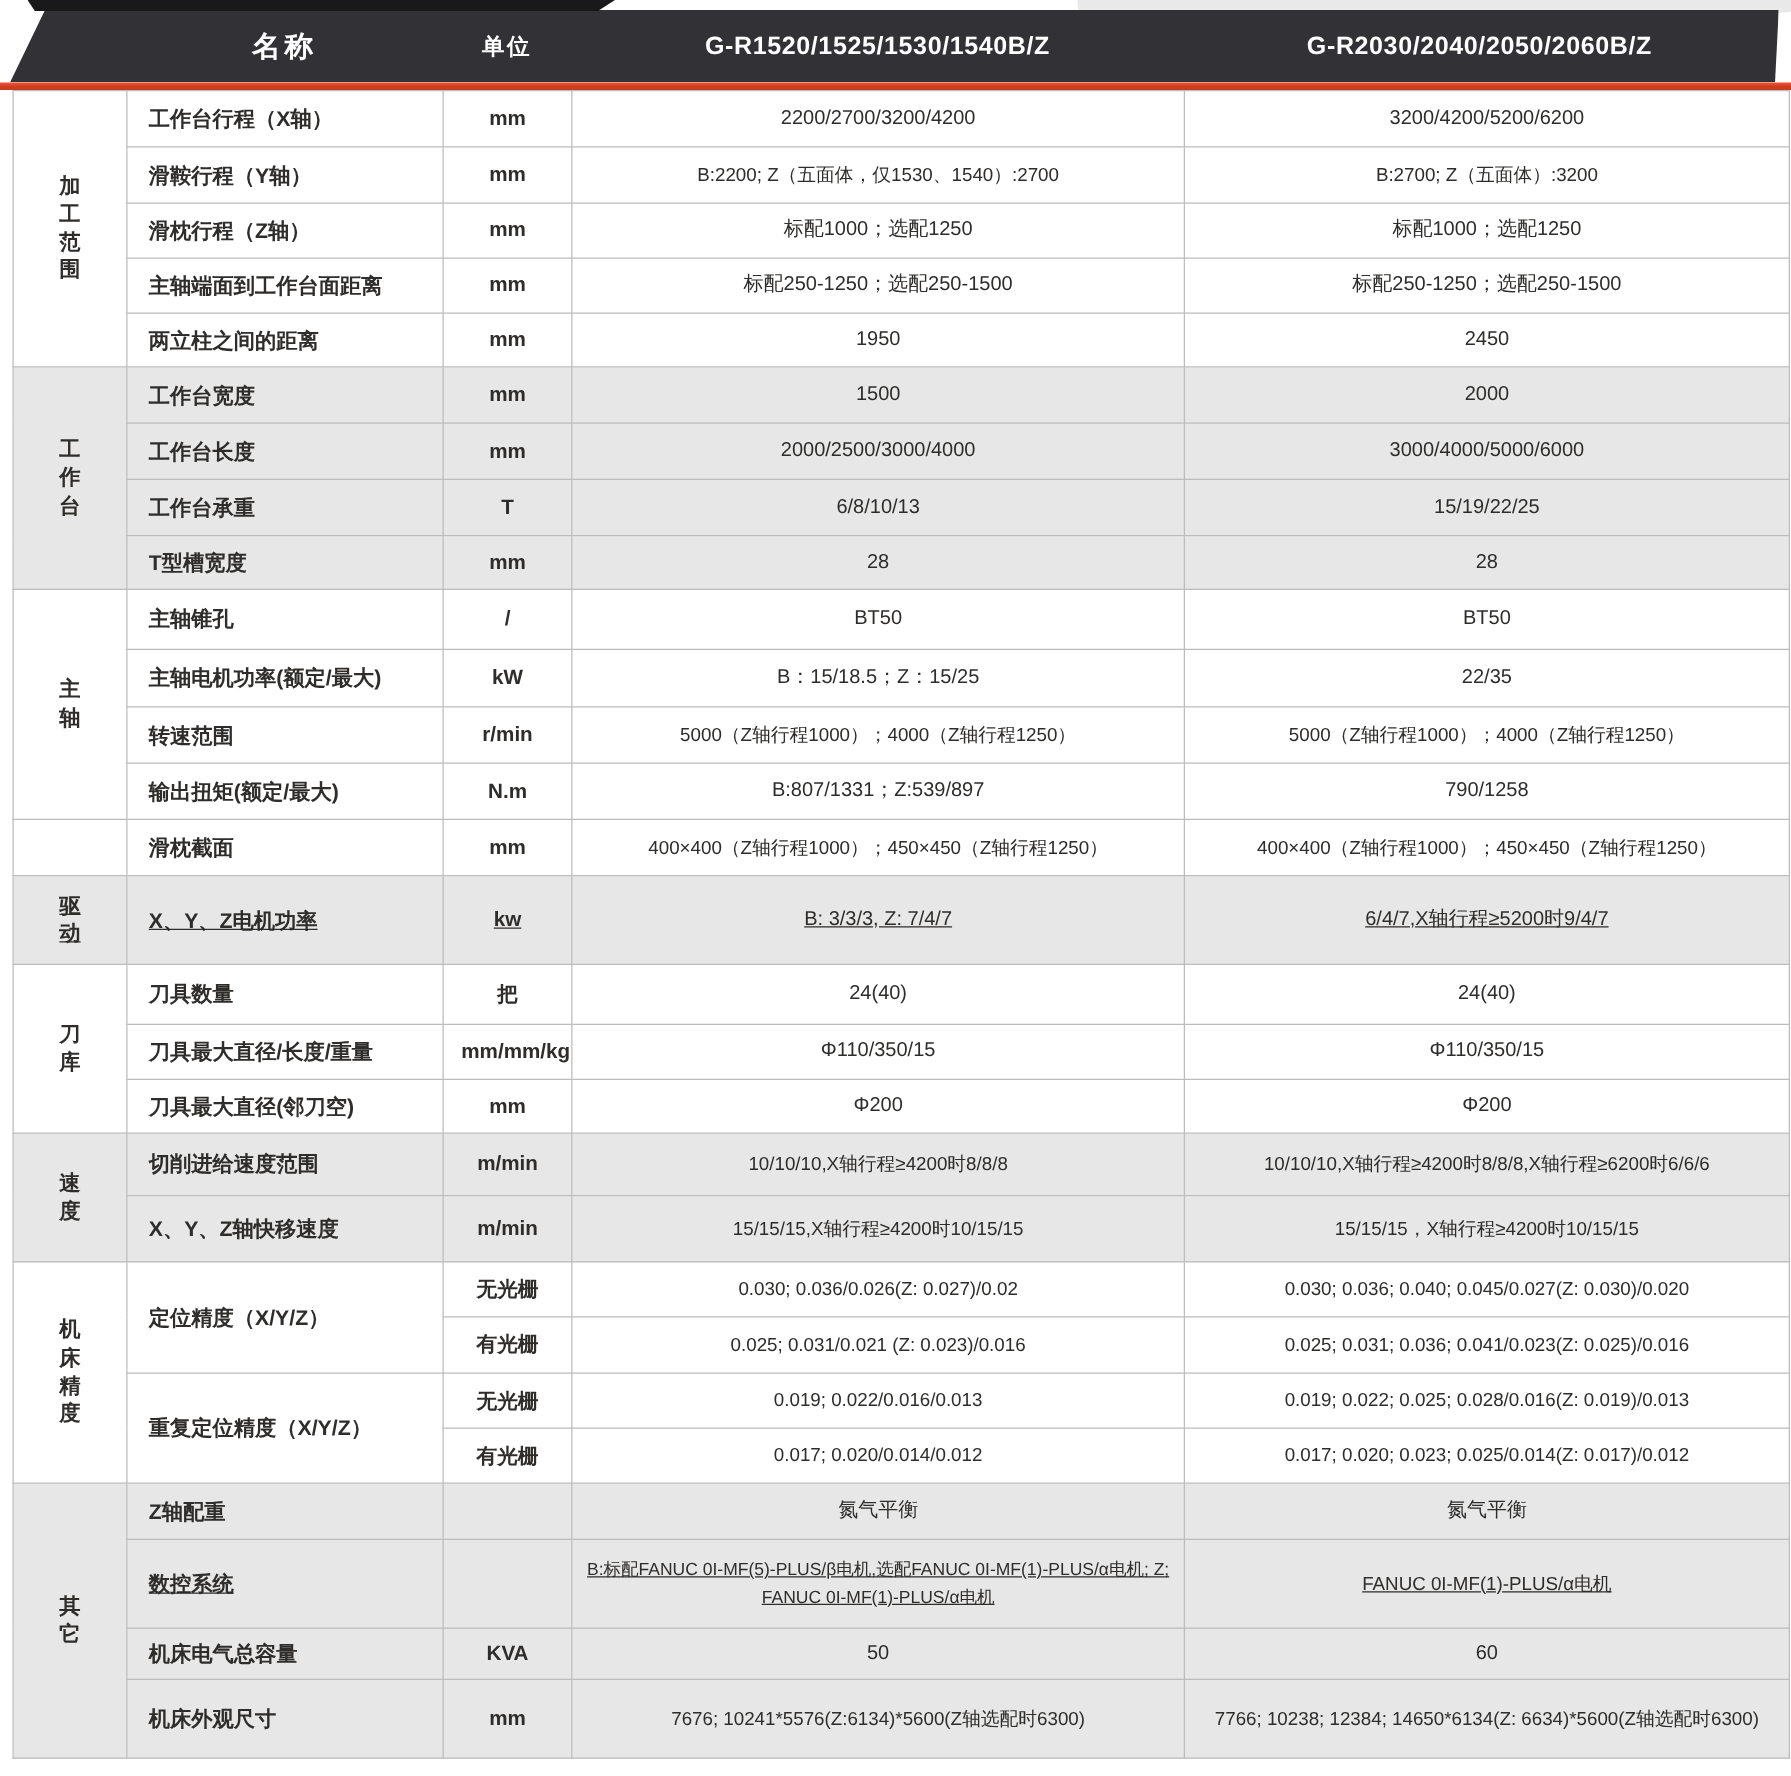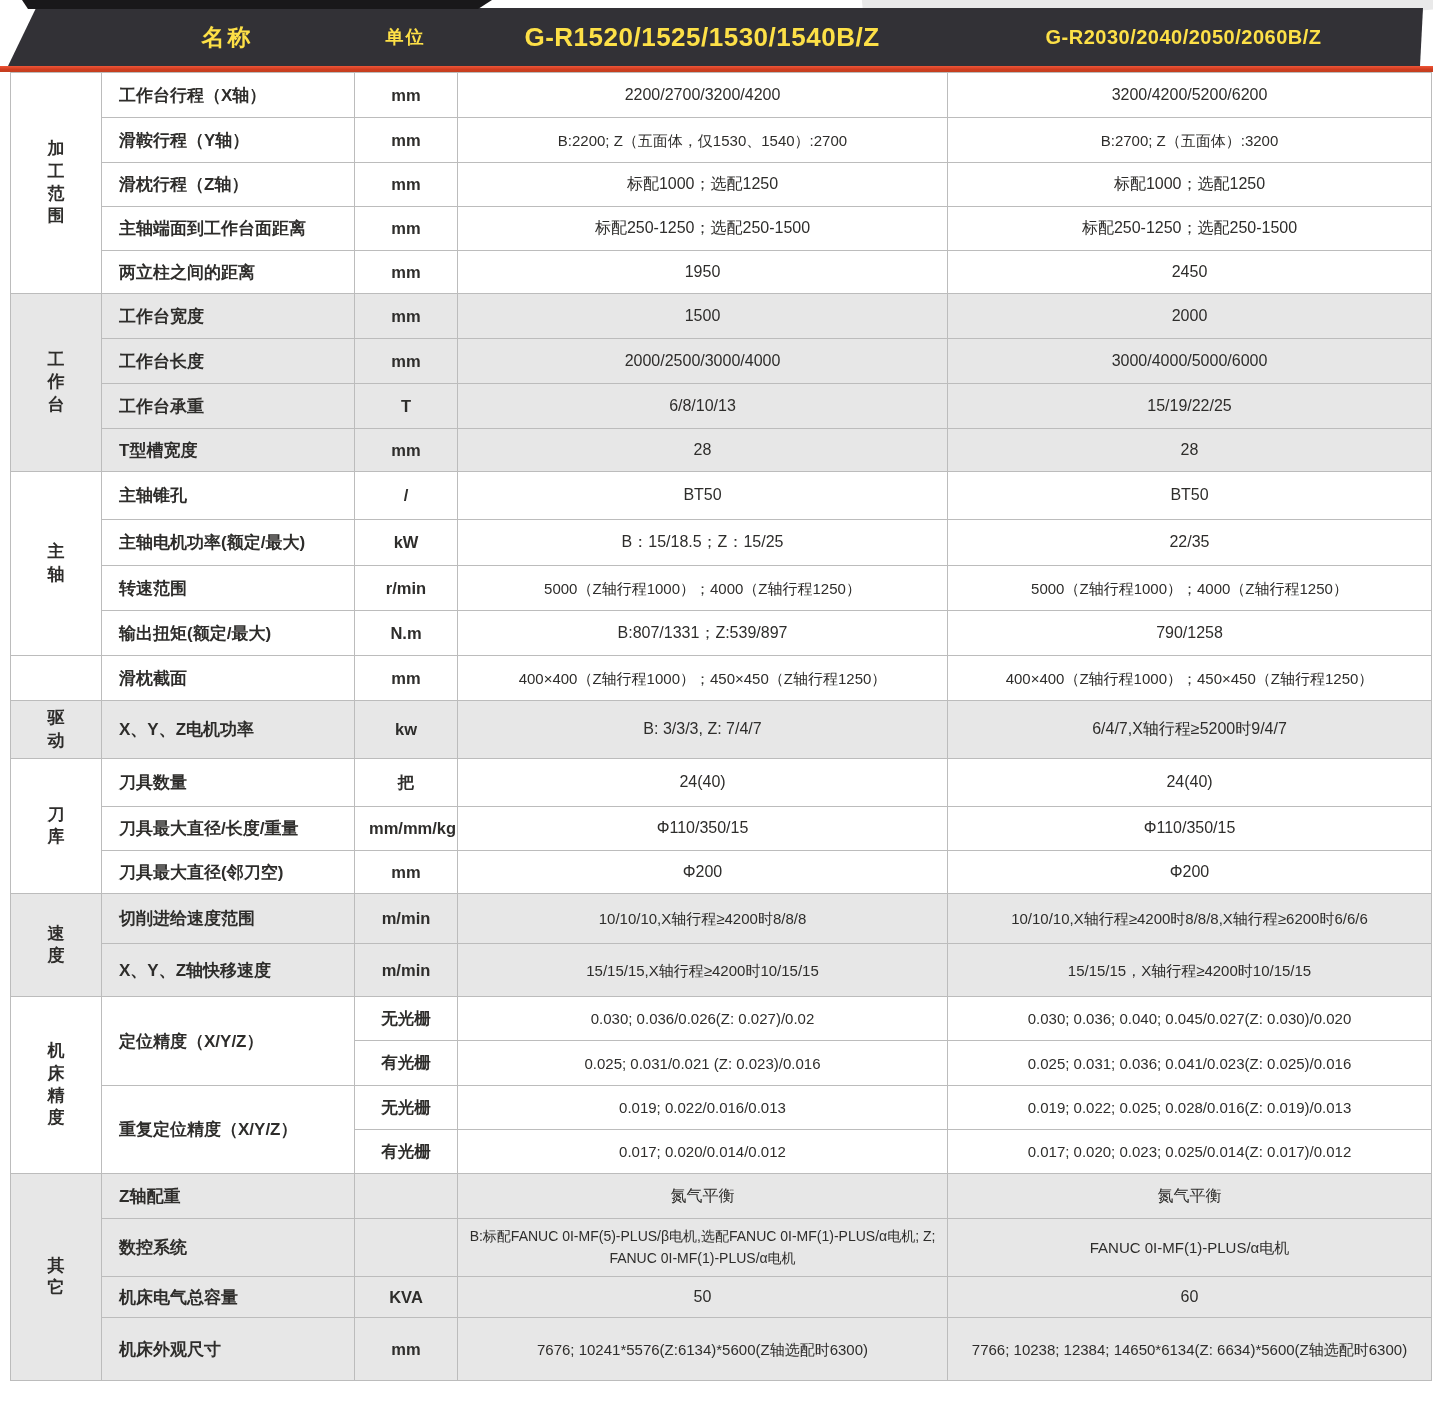--- a/index.html
+++ b/index.html
@@ -9,26 +9,26 @@
   }
   
   .deco-right{position:absolute;top:-34px;right:-50px;width:620px;height:66px;
     background:#e9e9e9;transform:rotate(-5deg);z-index:1;}
   
   .top-strip{position:absolute;top:0;left:22px;width:470px;height:9px;background:#19181a;
     clip-path:polygon(0 0,100% 0,calc(100% - 14px) 100%,6px 100%);z-index:3;}
   
   .band{position:absolute;top:8px;left:8px;width:1415px;height:58px;background:#323136;
     clip-path:polygon(28px 0,100% 0,calc(100% - 3px) 100%,0 100%);z-index:2;
-    display:flex;align-items:center;color:#fde047;}
+    display:flex;align-items:center;color:#ffffff;}
   .band .hcell{text-align:center;font-weight:700;}
   .hc-cat{width:93px;}
   .hc-name{width:253px;font-size:23px;letter-spacing:3px;}
   .hc-unit{width:103px;font-size:18px;letter-spacing:2px;}
-  .hc-m1{width:490px;font-size:26px;letter-spacing:.5px;}
+  .hc-m1{width:490px;font-size:20px;letter-spacing:.5px;}
   .hc-m2{width:473px;font-size:20px;letter-spacing:.5px;}
   
   .red-line{position:absolute;top:66px;left:0;width:1433px;height:6px;z-index:2;
     background:linear-gradient(#ef5638,#d03c20 55%,#c2401f);}
   
   table.spec{position:absolute;top:72px;left:10px;width:1421px;border-collapse:collapse;
     table-layout:fixed;border:1px solid #a8a8a8;z-index:2;background:#ffffff;}
   col.c-cat{width:91px;}col.c-name{width:253px;}col.c-unit{width:103px;}
   col.c-v1{width:490px;}col.c-v2{width:484px;}
   td{border:1px solid #bcbcbc;vertical-align:middle;background:#ffffff;}
@@ -36,21 +36,21 @@
   td.cat{text-align:center;padding:0;}
   td.cat .vtext{width:1.15em;margin:0 auto;font-weight:700;font-size:17px;line-height:1.32;
     word-break:break-all;text-align:center;}
   td.nm{text-align:left;padding:2px 6px 2px 17px;font-weight:700;font-size:17px;}
   td.un{text-align:center;font-weight:700;font-size:16.5px;padding:2px 14px;}
   td.vl{text-align:center;font-weight:500;font-size:16px;padding:2px 8px;line-height:1.4;}
   td.s15{font-size:15px;}
   td.s14{font-size:14px;line-height:1.55;}
   tr.h43{height:43px;}tr.h44{height:44px;}tr.h45{height:45px;}tr.h46{height:46px;}
   tr.h47{height:41px;}tr.h48{height:48px;}tr.h50{height:50px;}tr.h53{height:53px;}
-  tr.h63{height:63px;}tr.h70{height:58px;}
+  tr.h63{height:63px;}tr.h70{height:71px;text-decoration:underline;}
 </style>
 </head>
 <body>
 
 <div class="page">
 
   <div class="deco-right"></div>
   <div class="top-strip"></div>
 
   <div class="band">

